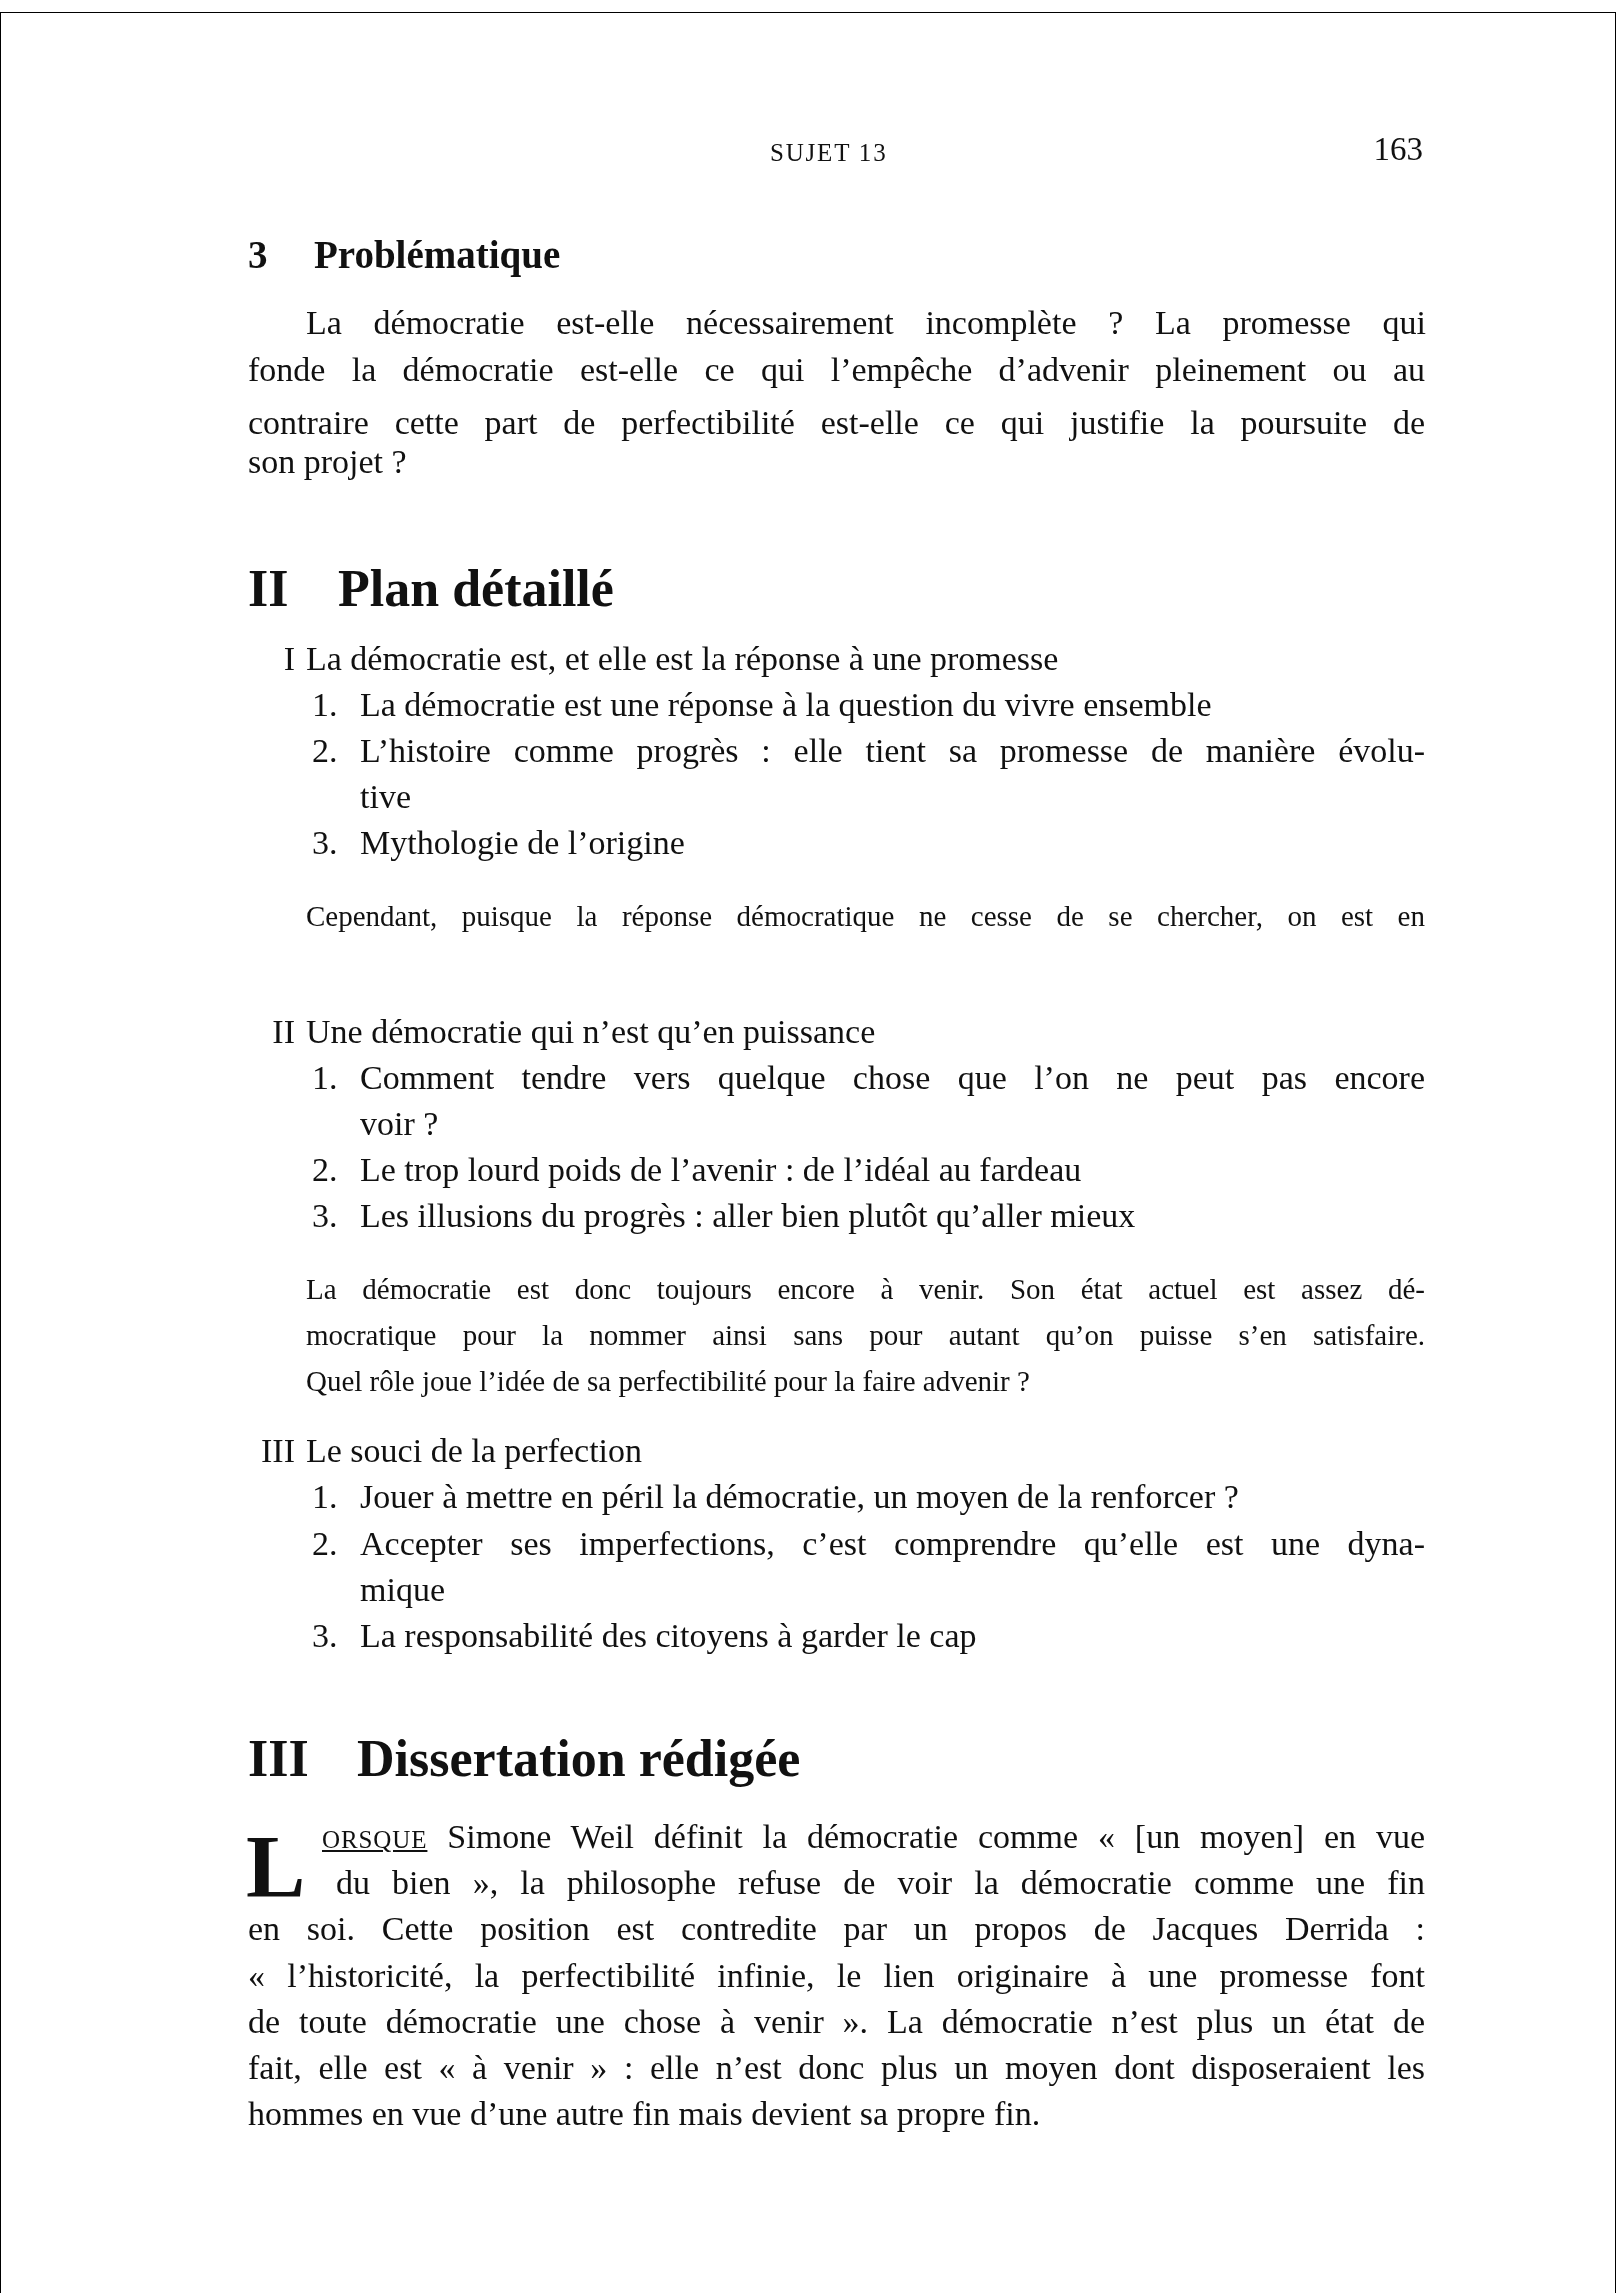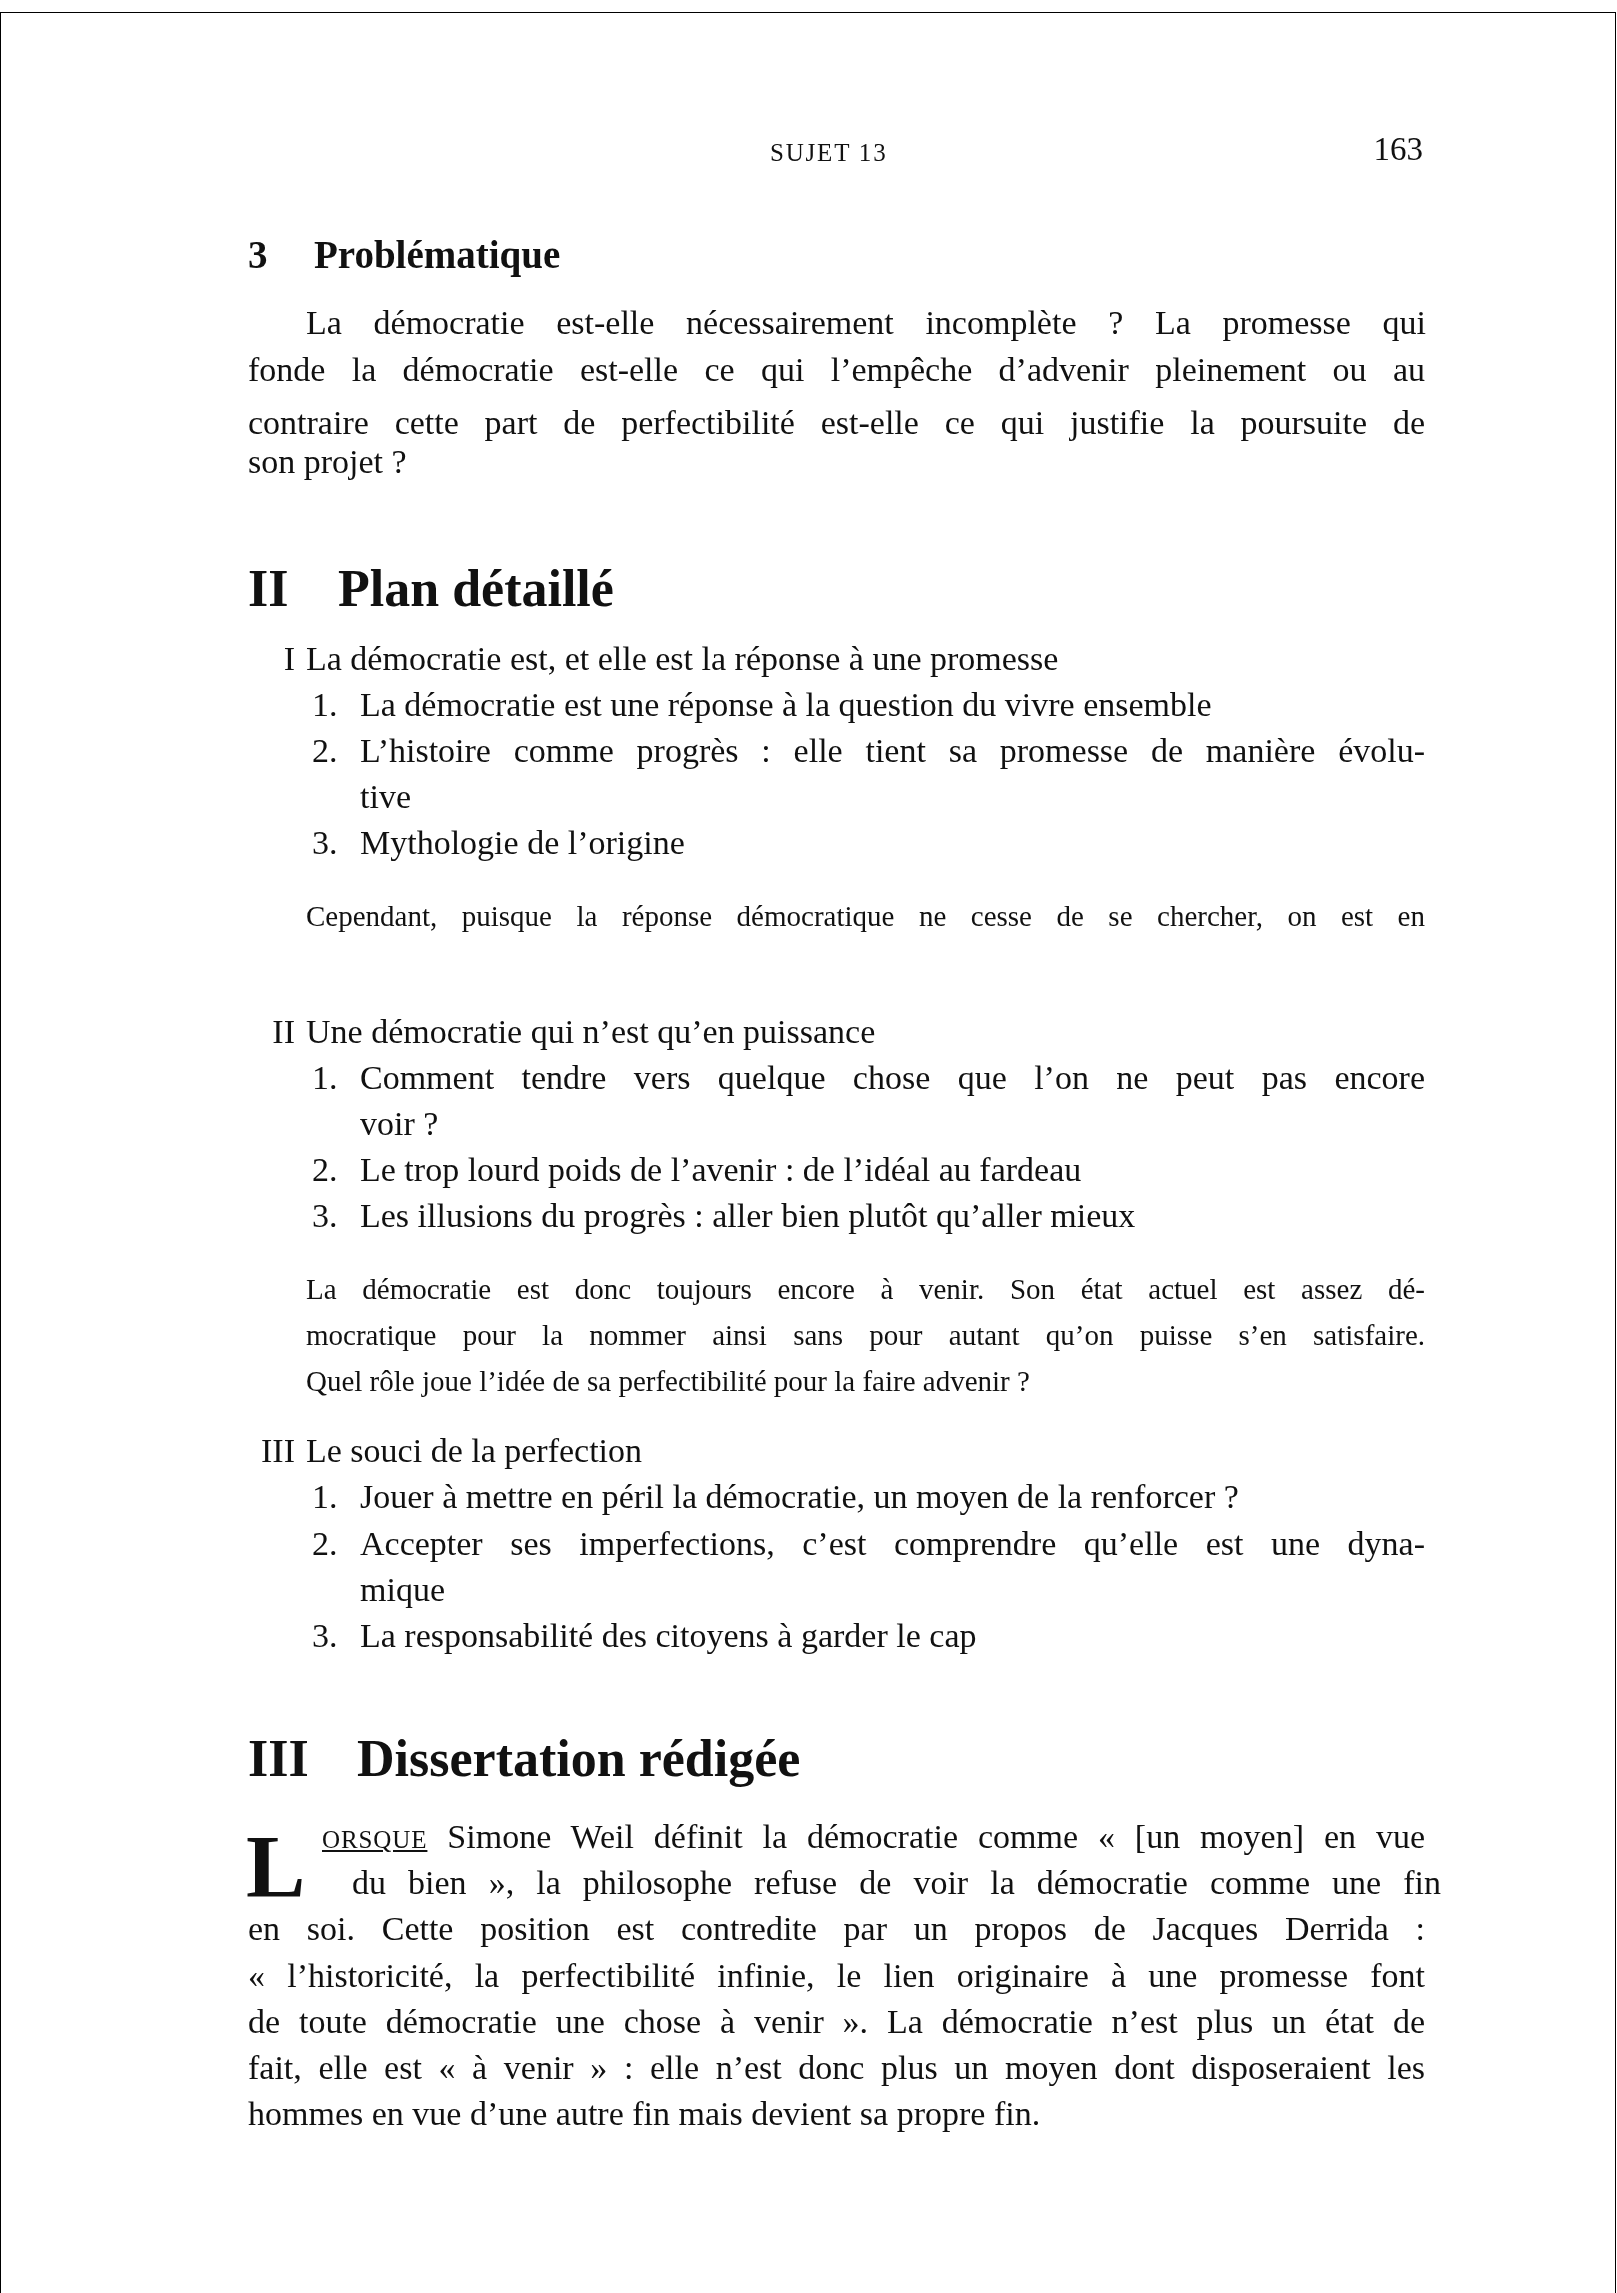--- a/index.html
+++ b/index.html
@@ -19,21 +19,21 @@
   .body { font-size: 34px; left: 247px; width: 1177px; text-align: justify; text-align-last: justify; }
   .body.last { text-align-last: left; }
   .roman { font-size: 34px; }
   .roman .lab { position: absolute; text-align: right; width: 55px; left: -66px; }
   .item { font-size: 34px; }
   .item .lab { position: absolute; left: -48px; }
   .note { font-size: 29px; left: 305px; width: 1119px; text-align: justify; text-align-last: justify; }
   .note.last { text-align-last: left; }
   .dropcap { font-size: 89px; font-weight: bold; left: 245px; top: 1809px; line-height: 1; }
   .sc { font-size: 25px; letter-spacing: 0.9px; text-decoration: underline; }
-  .drop-indent { left: 321px; width: 1103px; margin-left: 16px; }
+  .drop-indent { left: 321px; width: 1103px; }
   .first-line { left: 321px; width: 1103px; }
 </style>
 </head>
 <body>
 
 <div class="page">
 
   <div class="ln hdr-title">SUJET 13</div>
   <div class="ln hdr-num">163</div>
 

